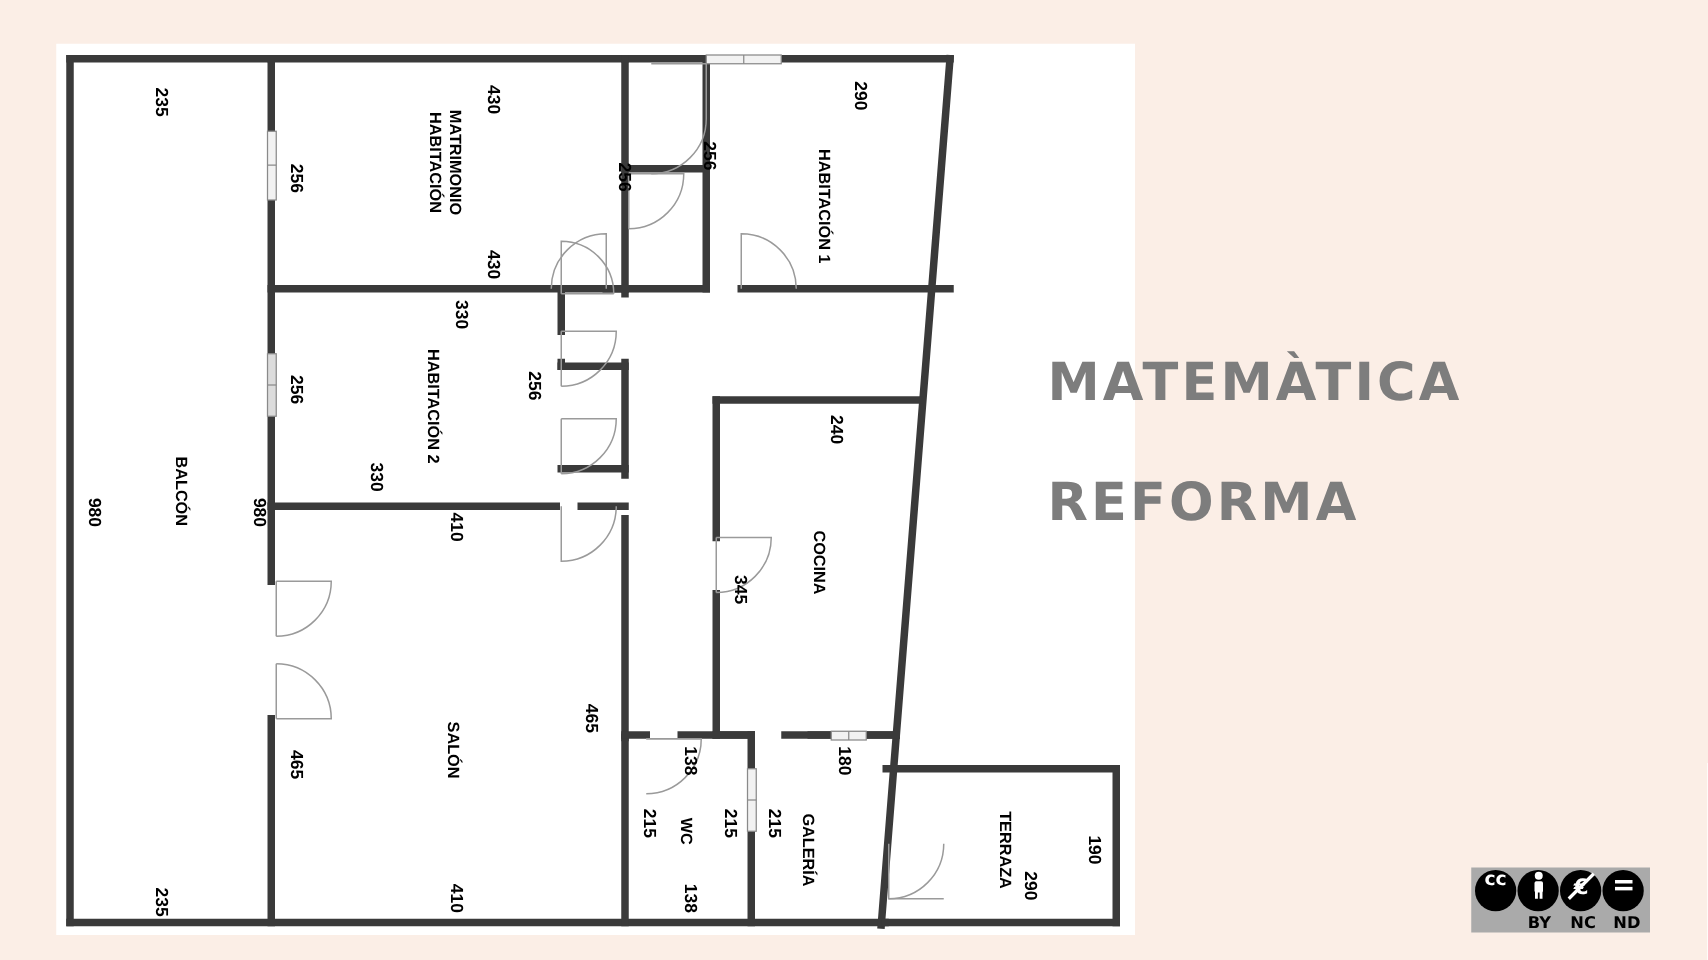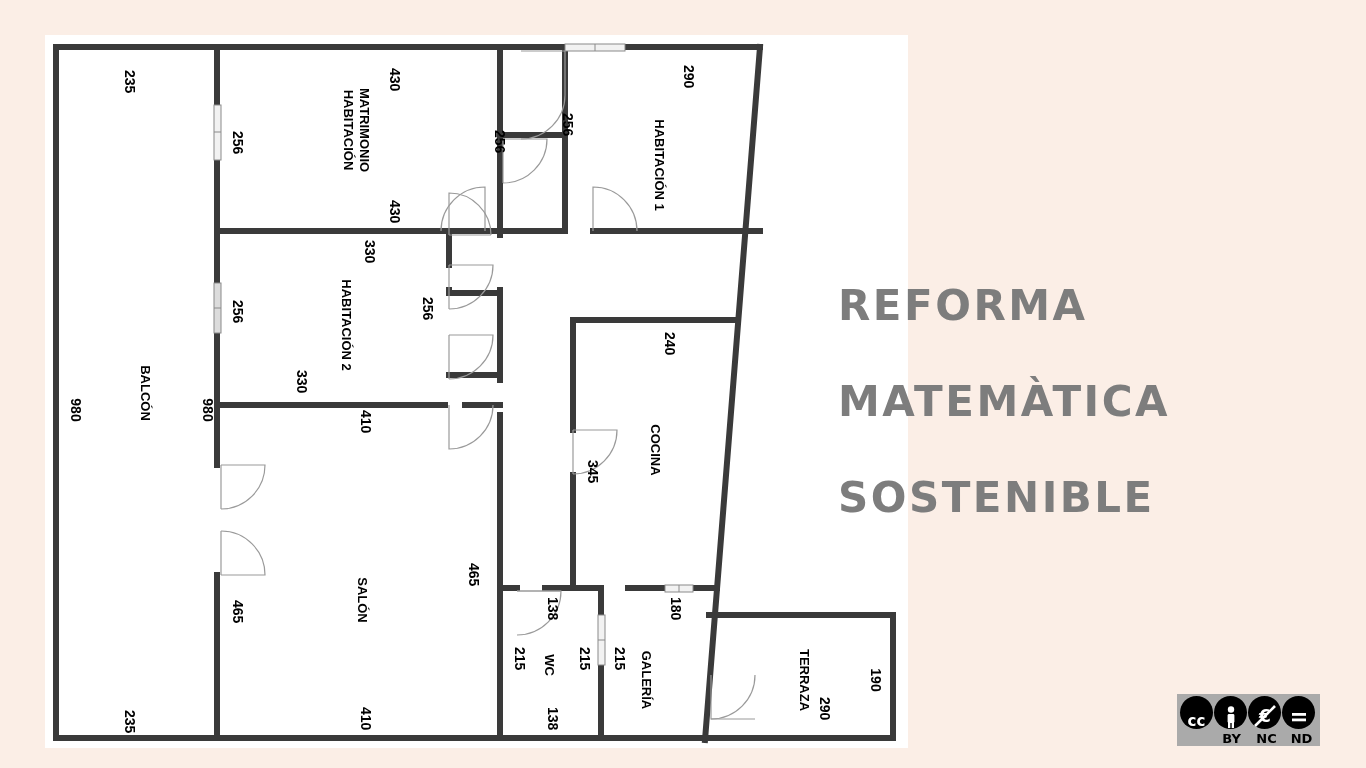--- a/index.html
+++ b/index.html
@@ -77,21 +77,21 @@
   #cc-badge .labels span {
     width: 35px;
     text-align: center;
   }
   #cc-badge .labels span.spacer { width: 37px; }
   .cc-circle {
     width: 33px; height: 33px;
     border-radius: 50%;
     background: #000;
     display: flex;
-    align-items: flex-end;
+    align-items: flex-start;
     justify-content: center;
     position: relative;
   }
   .cc-circle .inner {
     color: #fff;
     font-family: "DejaVu Sans", sans-serif;
     font-weight: bold;
     font-size: 15px;
     line-height: 1;
   }
@@ -305,23 +305,22 @@
         <text x="570" y="612" transform="rotate(90 570 612)" text-anchor="start">215</text>
         <text x="626" y="562" transform="rotate(90 626 562)" text-anchor="start">180</text>
 
         <text x="826" y="645" transform="rotate(90 826 645)" text-anchor="middle">190</text>
         <text x="775" y="662" transform="rotate(90 775 662)" text-anchor="start">290</text>
       </g>
     </svg>
   </div>
 
   <div id="title">
+    <div class="line">MATEMÀTICA</div>
     <div class="line">REFORMA</div>
-    <div class="line">MATEMÀTICA</div>
-    <div class="line">SOSTENIBLE</div>
   </div>
 
   <div id="cc-badge">
     <div class="icons">
       <div class="cc-circle">
         <span class="inner">cc</span>
       </div>
       <div class="cc-circle">
         <svg width="20" height="24" viewBox="0 0 20 24">
           <circle cx="10" cy="4.5" r="3.2" fill="#fff"></circle>

